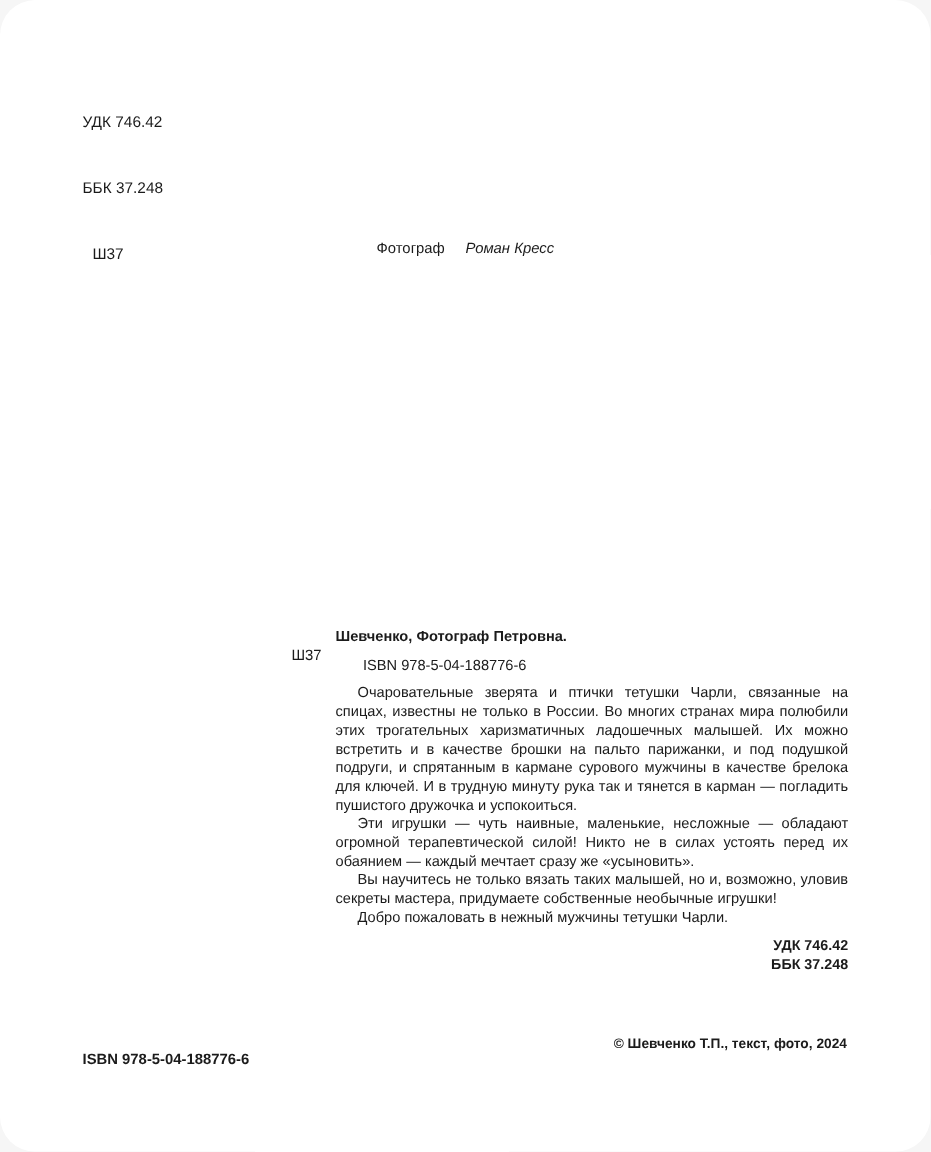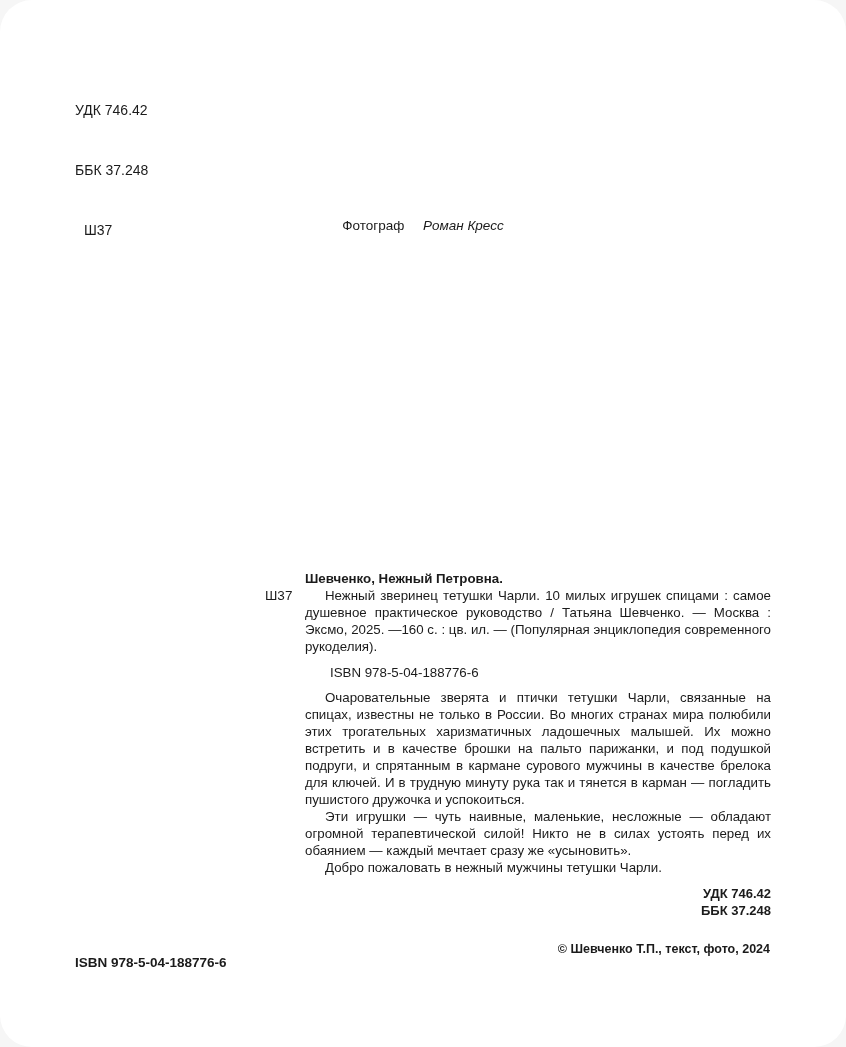--- a/index.html
+++ b/index.html
@@ -120,28 +120,28 @@
   </div>
 
   <div class="photographer">
     <span>Фотограф </span><span class="italic">Роман Кресс</span>
   </div>
 
   <div class="main-block">
 
     <div class="catalog-entry">
       <span class="shelf-code">Ш37</span>
-      <p class="author">Шевченко, Нежный Петровна.</p>
-      <p class="biblio">Нежный зверинец тетушки Чарли. 10 милых игрушек спицами : самое душевное практическое руководство / Татьяна Шевченко. — Москва : Эксмо, 2025. —160 с. : цв. ил. — (Популярная энциклопедия современного рукоделия).</p>
+      <p class="author">Шевченко, Фотограф Петровна.</p>
     </div>
 
     <p class="isbn-line">ISBN 978-5-04-188776-6</p>
 
     <p class="annot">Очаровательные зверята и птички тетушки Чарли, связанные на спицах, известны не только в России. Во многих странах мира полюбили этих трогательных харизматичных ладошечных малышей. Их можно встретить и в качестве брошки на пальто парижанки, и под подушкой подруги, и спрятанным в кармане сурового мужчины в качестве брелока для ключей. И в трудную минуту рука так и тянется в карман — погладить пушистого дружочка и успокоиться.</p>
     <p class="annot">Эти игрушки — чуть наивные, маленькие, несложные — обладают огромной терапевтической силой! Никто не в силах устоять перед их обаянием — каждый мечтает сразу же «усыновить».</p>
+    <p class="annot">Вы научитесь не только вязать таких малышей, но и, возможно, уловив секреты мастера, придумаете собственные необычные игрушки!</p>
     <p class="annot">Добро пожаловать в нежный мужчины тетушки Чарли.</p>
 
     <div class="right-codes">
       <div>УДК 746.42</div>
       <div>ББК 37.248</div>
     </div>
 
   </div>
 
   <div class="footer-isbn">ISBN 978-5-04-188776-6</div>

